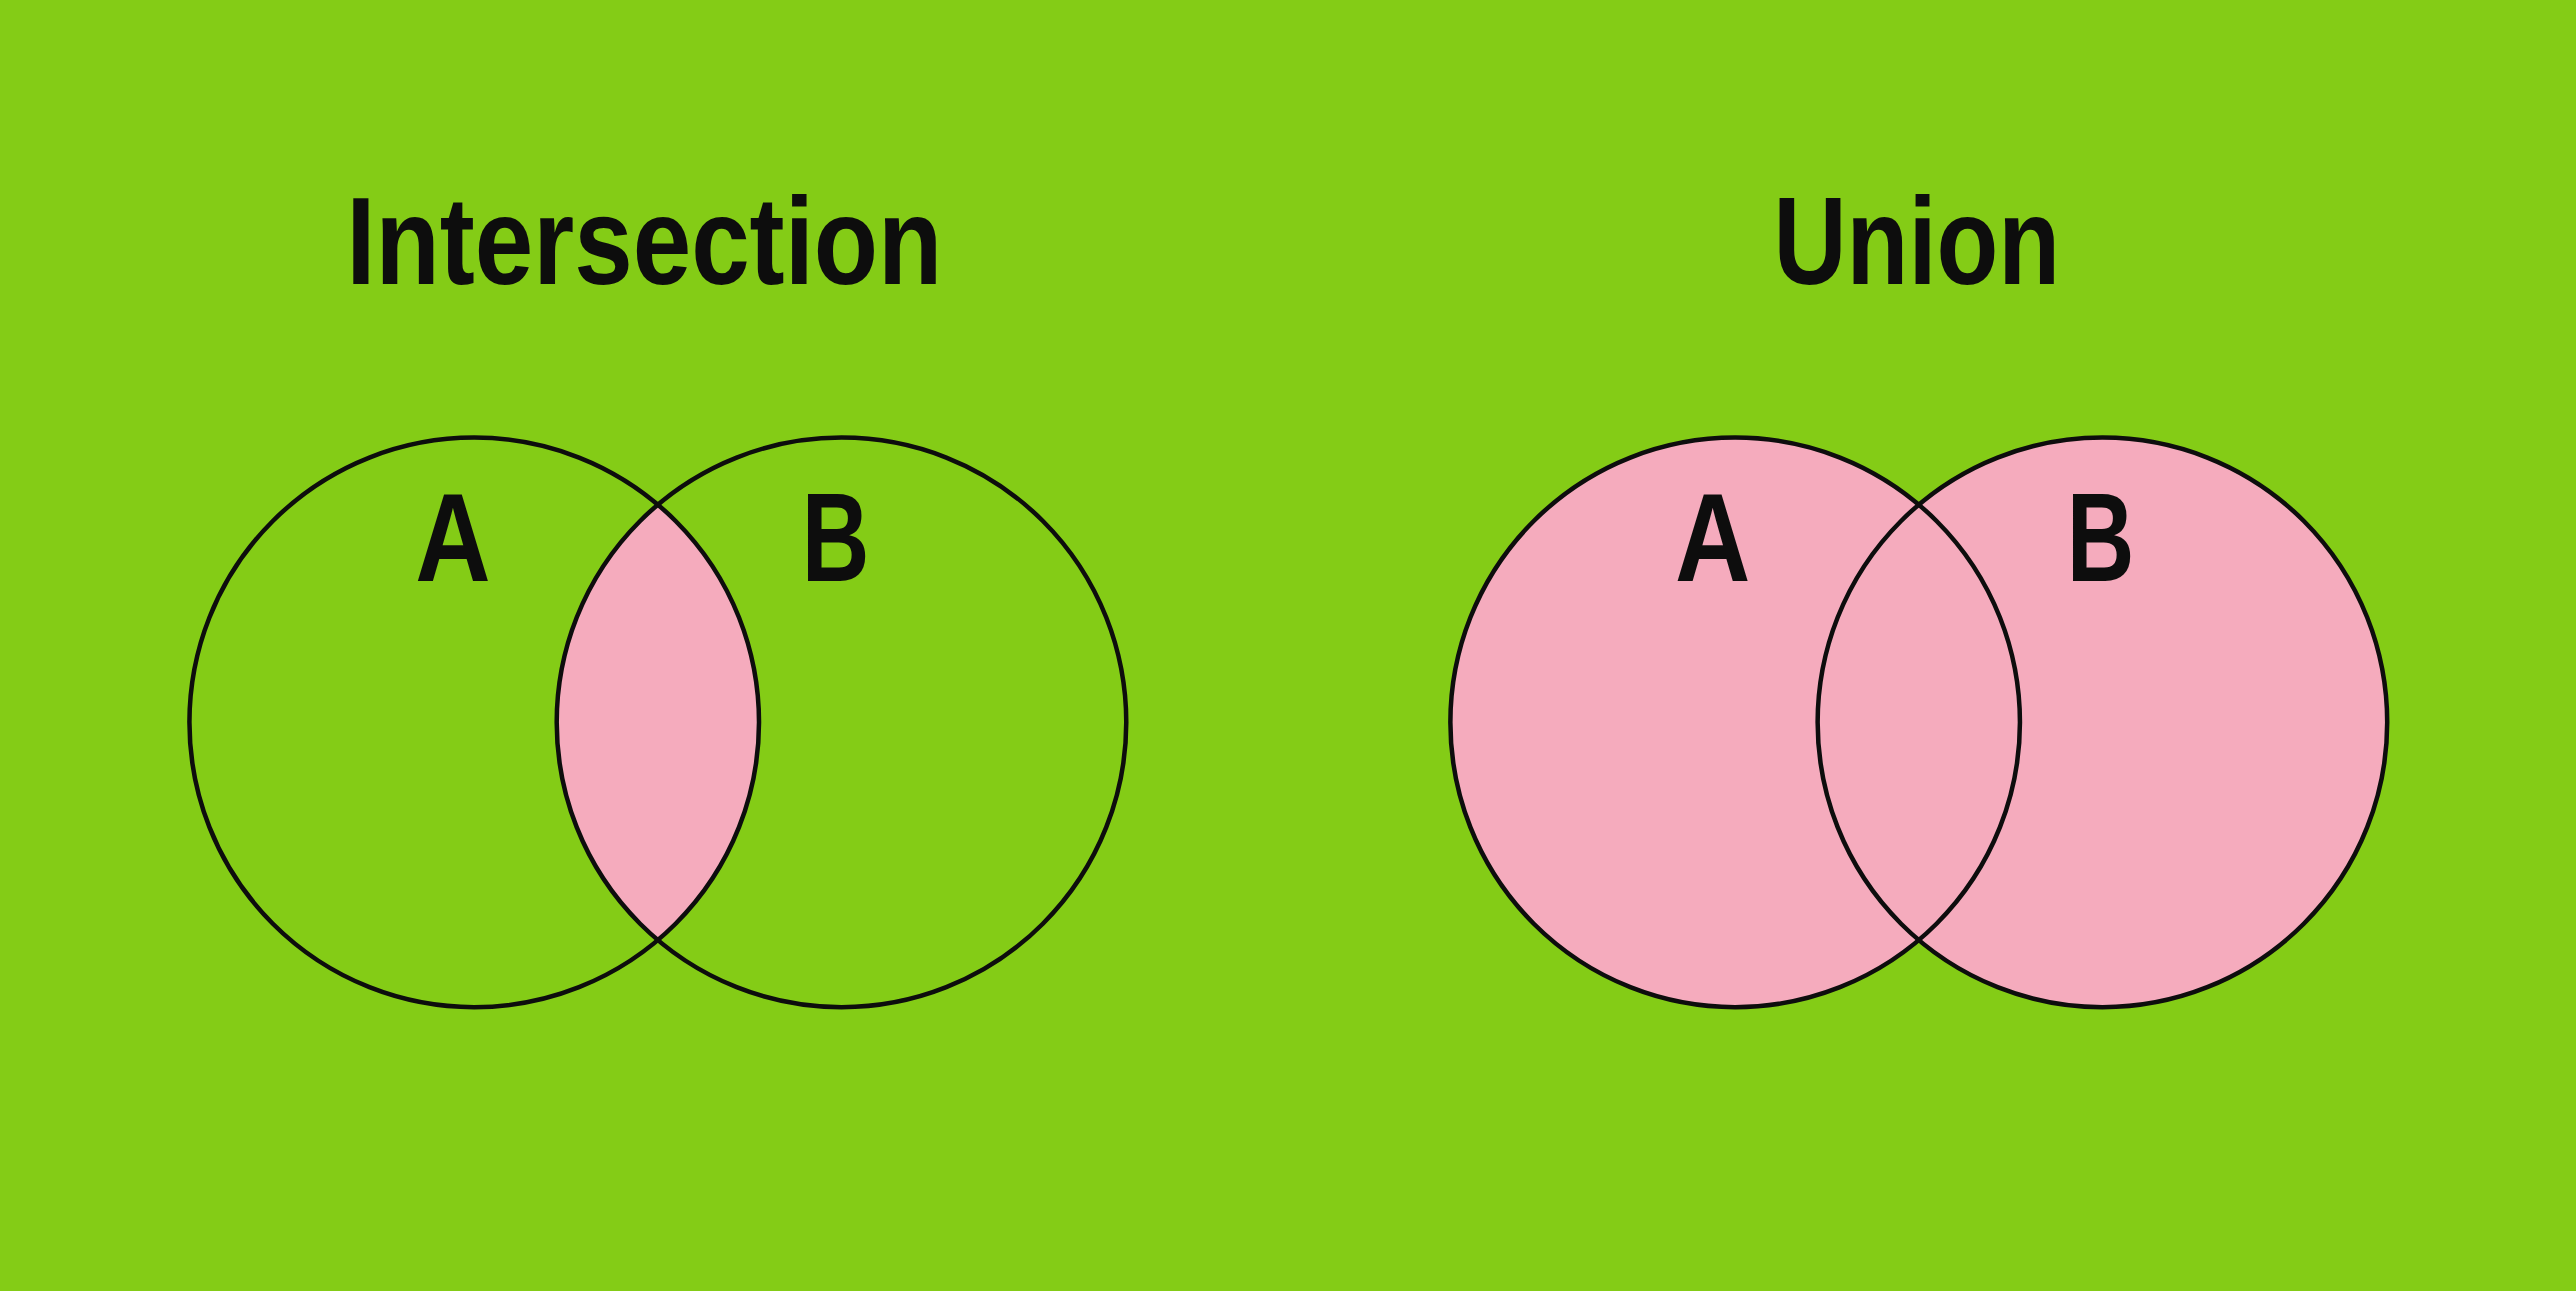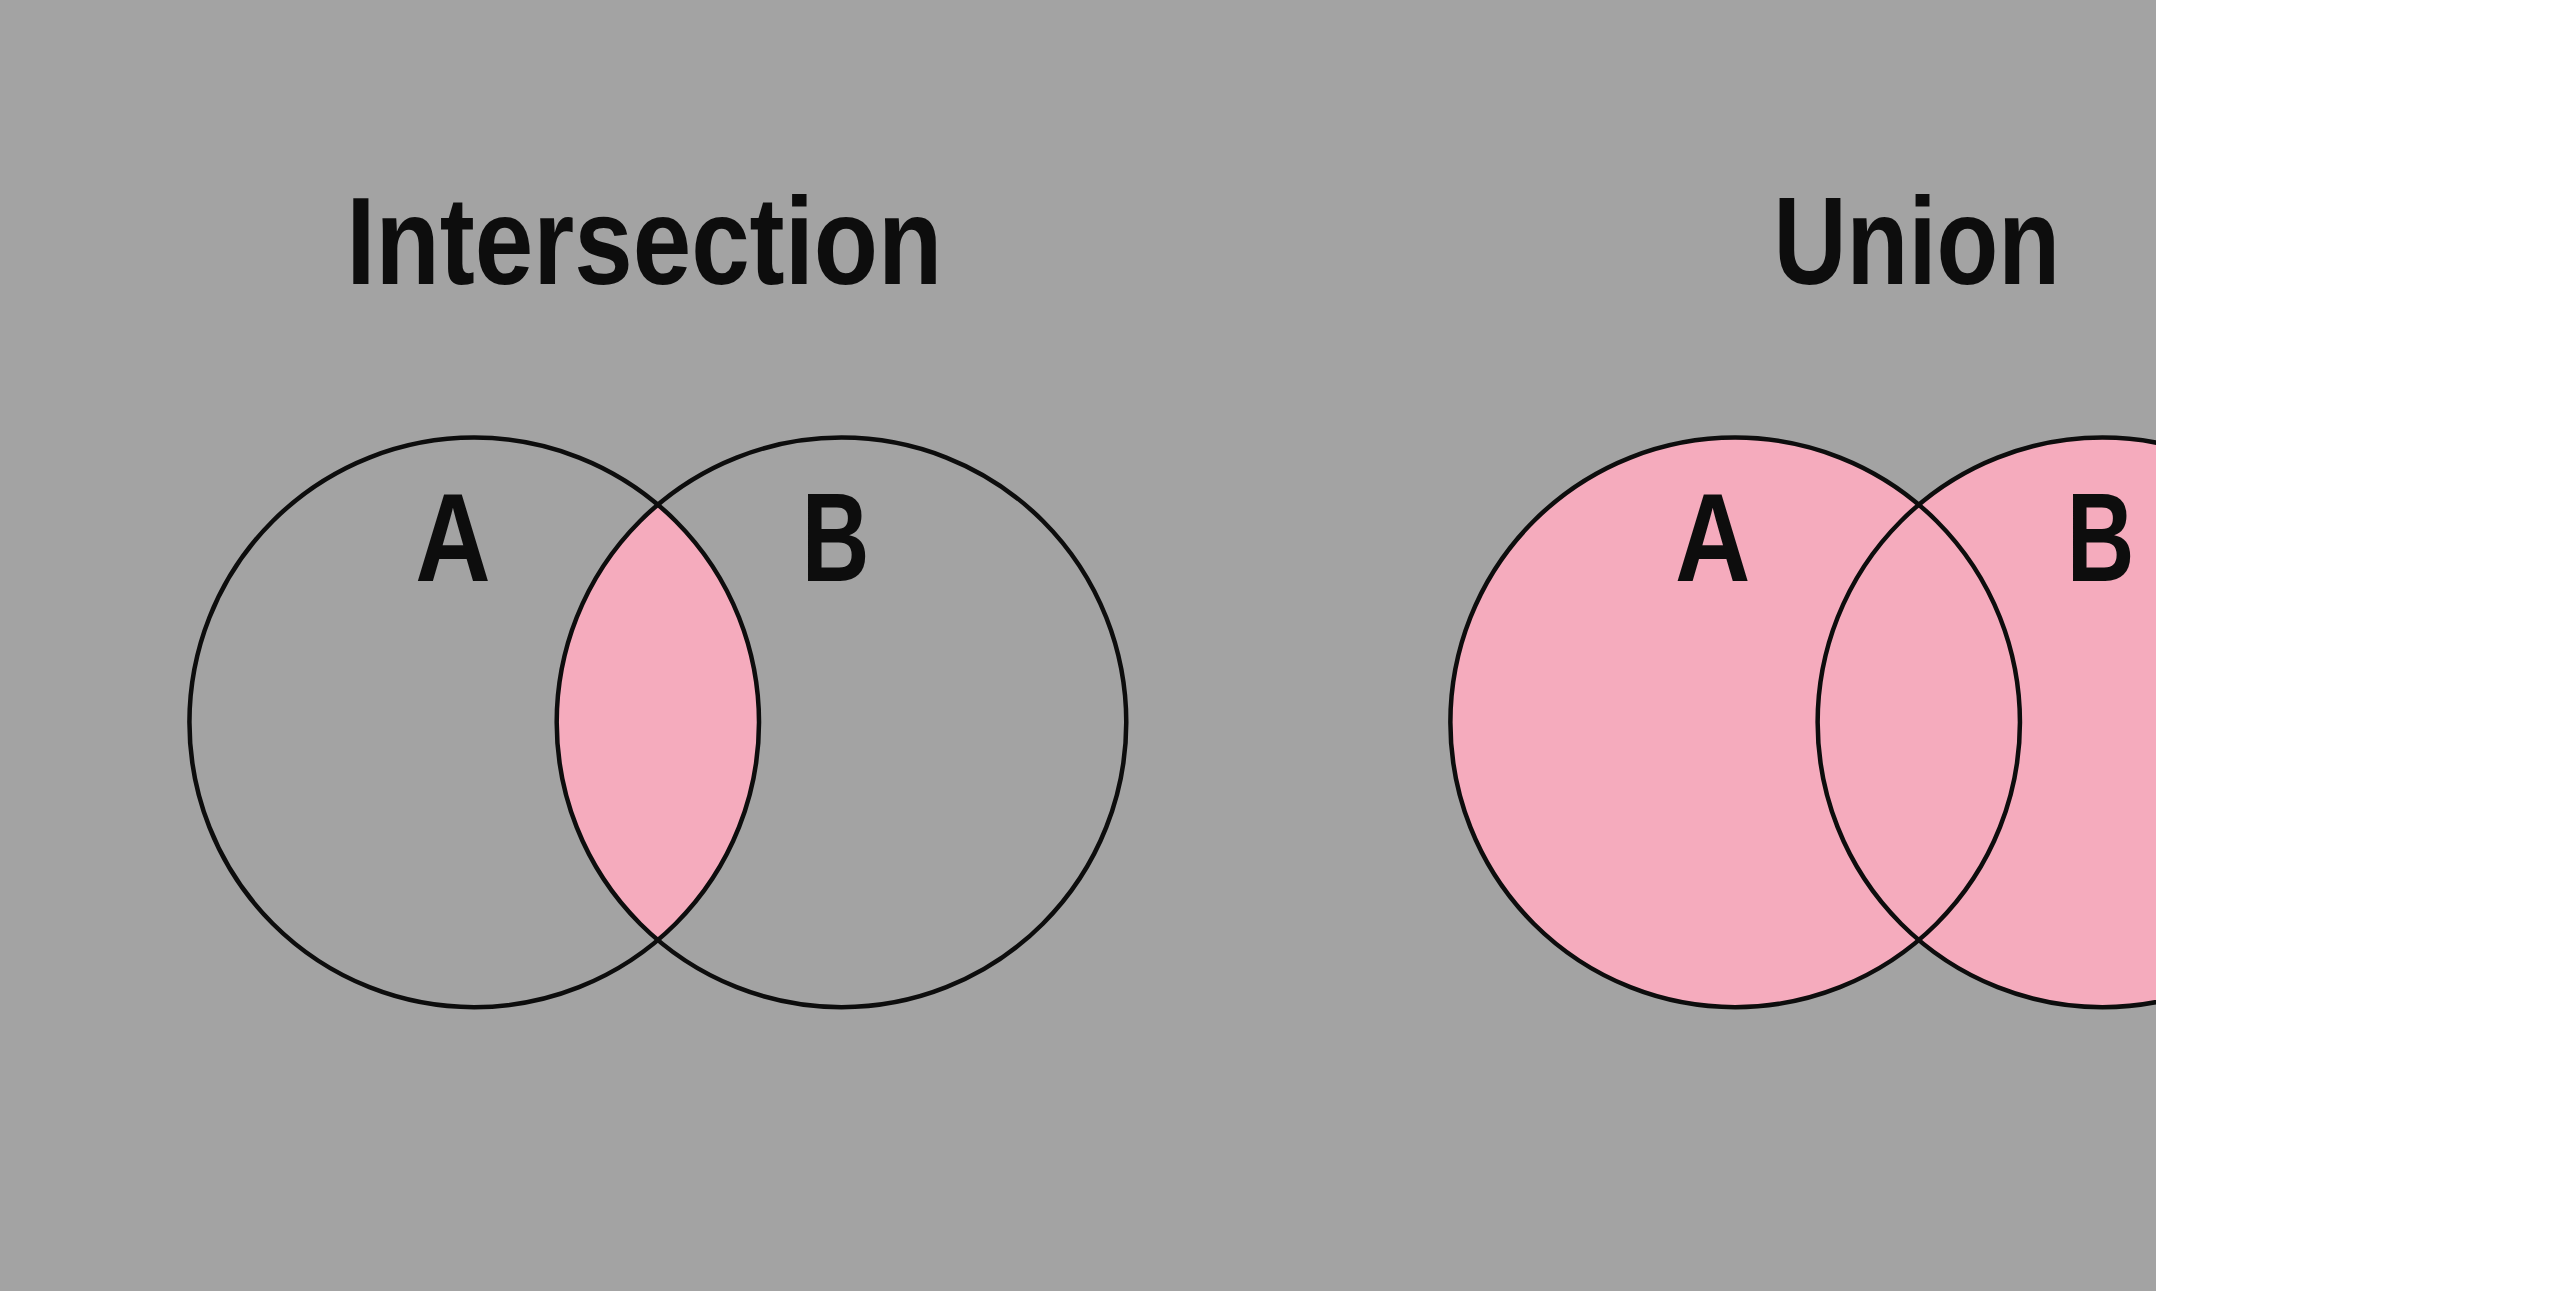--- a/index.html
+++ b/index.html
@@ -2,23 +2,23 @@
 <html style="font-size:10.3px"><head>
 <meta charset="utf-8">
 <style>
   html, body {
     margin: 0;
     padding: 0;
     background: #ffffff;
   }
   .canvas {
     position: relative;
-    width: 2156px;
+    width: 2576px;
     height: 1292px;
-    background: #a3a3a3;
+    background: #84cc16;
     overflow: hidden;
     font-family: "Liberation Sans", sans-serif;
   }
   svg.figure {
     display: block;
     width: 2576px;
     height: 1292px;
   }
   .panel-title {
     font-family: "Liberation Sans", sans-serif;

